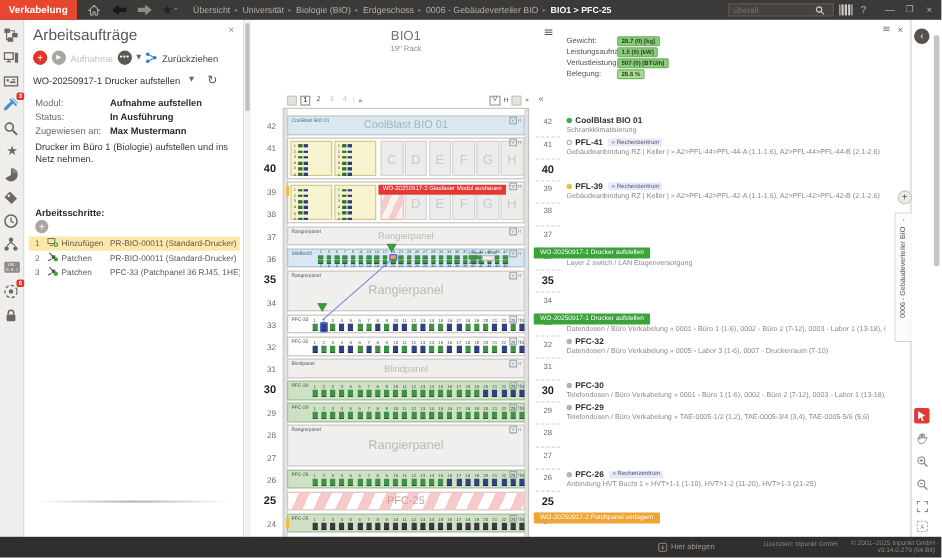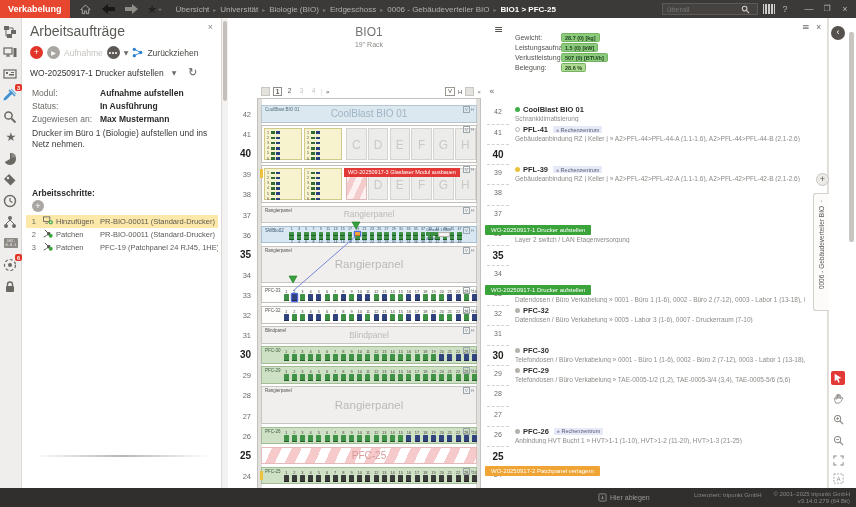--- a/index.html
+++ b/index.html
@@ -353,21 +353,21 @@
         <span class="st">PR-BIO-00011 (Standard-Drucker)</span>
       </div>
       <div class="step">
         <span class="sn">3</span>
         <span class="si"><svg width="10" height="9" viewBox="0 0 11 10">
             <path d="M2 1 L6 5 M4 7 C2 9 1 8 0.8 9.2" stroke="#55524e" fill="none" stroke-width="1.1"></path>
             <rect x="4.5" y="3.5" width="3.5" height="3.5" fill="#55524e"></rect>
             <circle cx="8.5" cy="7.5" r="2.2" fill="#3aa33a"></circle>
           </svg></span>
         <span class="sa">Patchen</span>
-        <span class="st">PFC-19 (Patchpanel 24 RJ45, 1HE)</span>
+        <span class="st">PFC-33 (Patchpanel 36 RJ45, 1HE)</span>
       </div>
     </div>
   <div id="wo-sep"></div>
 </div>
 <div id="vscroll">
     <div class="thumb"></div>
   </div>
 
 <div id="rackview">
   <div id="rack-title">BIO1</div>

